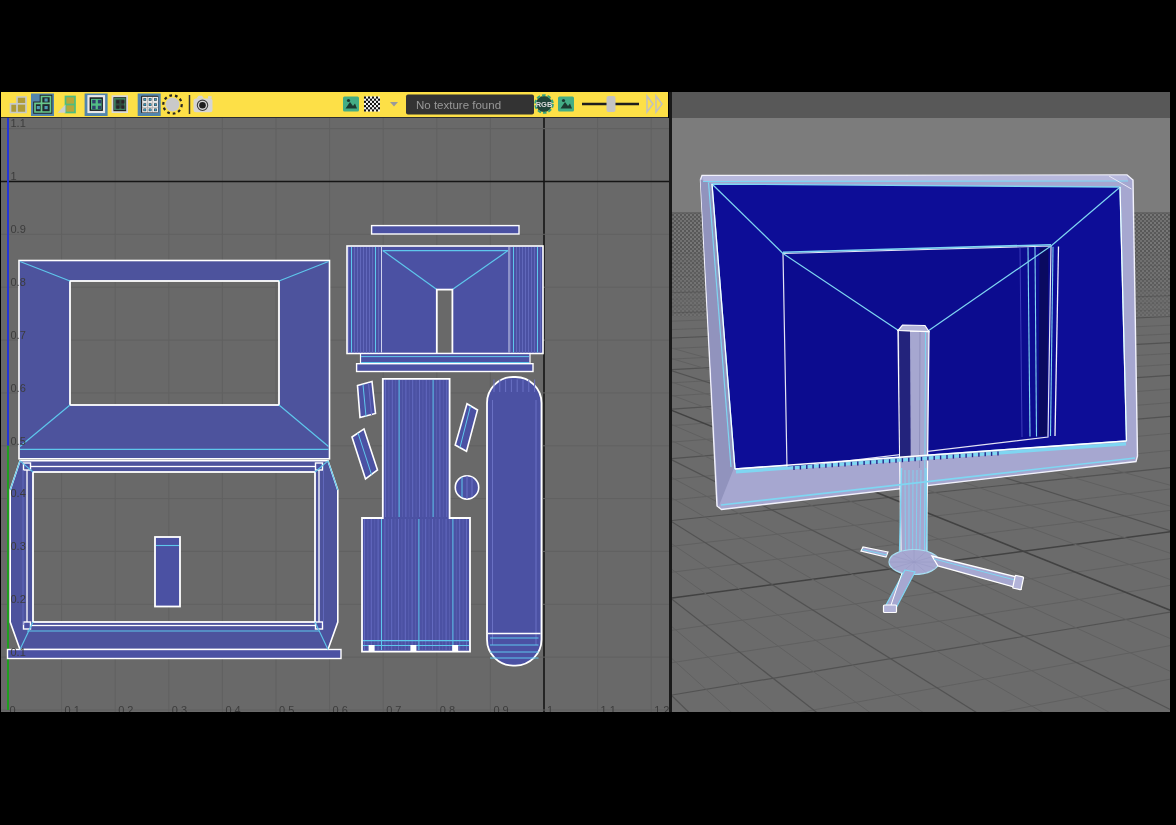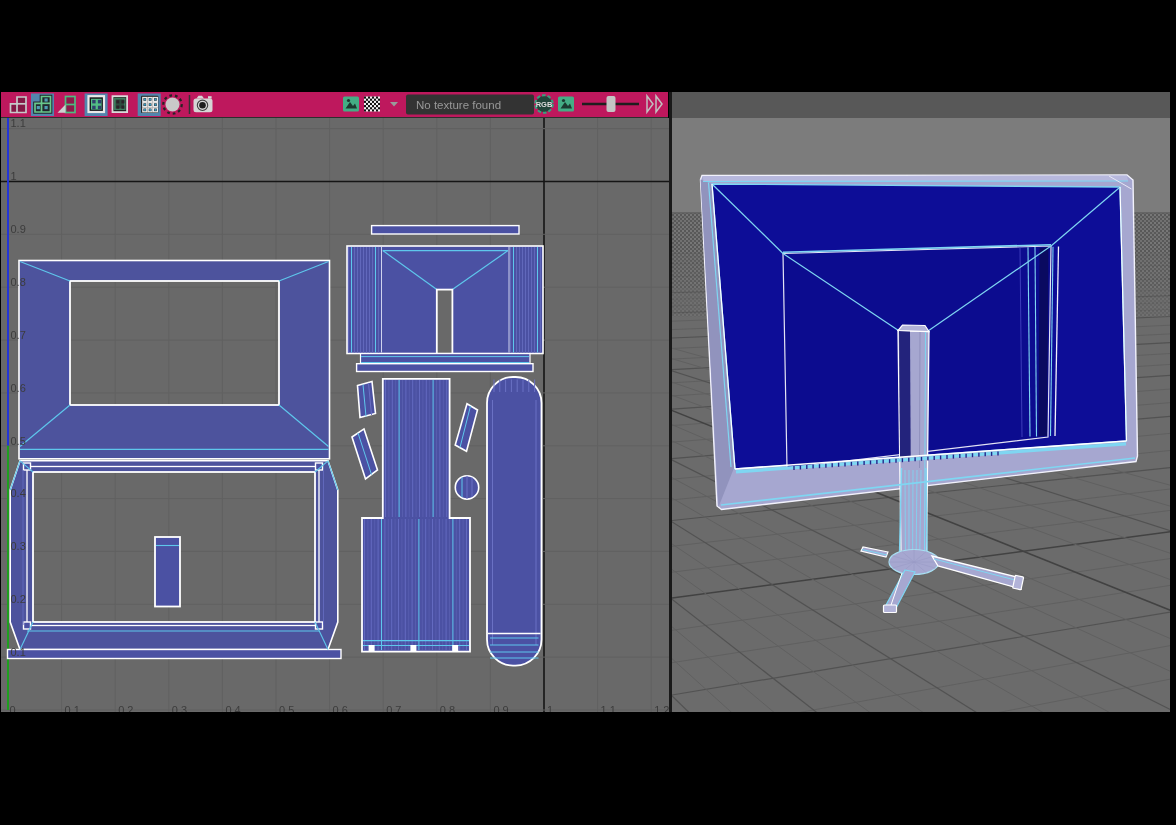--- a/index.html
+++ b/index.html
@@ -1,15 +1,15 @@
 <!DOCTYPE html>
 <html><head><meta charset="utf-8"><style>
 *{margin:0;padding:0;box-sizing:border-box}
 body{width:1176px;height:825px;background:#000;position:relative;overflow:hidden;font-family:"Liberation Sans",sans-serif}
-#toolbar{position:absolute;left:1px;top:92px;width:667px;height:26px;background:#be185d;border-bottom:1px solid #2e2e2e}
+#toolbar{position:absolute;left:1px;top:92px;width:667px;height:26px;background:#fde047;border-bottom:1px solid #2e2e2e}
 #rheader{position:absolute;left:672px;top:92px;width:498px;height:26px;background:#585858}
 #uvpanel{position:absolute;left:1px;top:118px;width:668px;height:594px;background:#696969;overflow:hidden}
 #divider{position:absolute;left:669px;top:92px;width:3px;height:620px;background:#191919}
 #viewport{position:absolute;left:672px;top:118px;width:498px;height:594px;overflow:hidden;background:#7c7c7c}
 </style></head><body>
 <div id="toolbar"><svg width="667" height="26">
       <g transform="translate(0,-92)">
         <path d="M 16.0,97 H 25.0 V 112.5 H 9.5 V 103.8 H 16.0 Z" fill="rgba(25,25,25,0.35)" stroke="#c6c9c9" stroke-width="1.7"></path>
         <line x1="16.0" y1="103.8" x2="25.0" y2="103.8" stroke="#c6c9c9" stroke-width="1.7"></line>
         <line x1="16.0" y1="103.8" x2="16.0" y2="112.5" stroke="#c6c9c9" stroke-width="1.7"></line>

